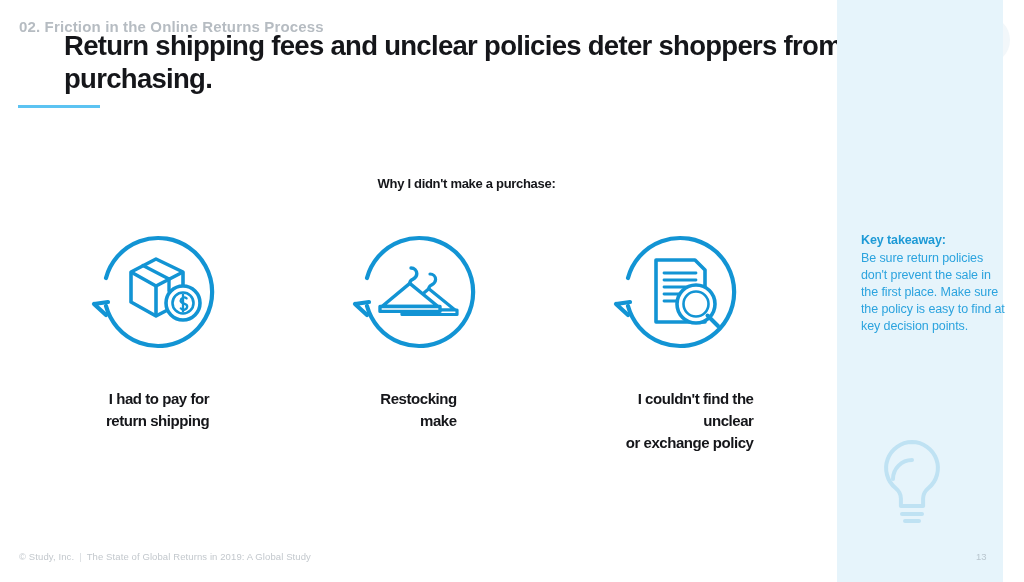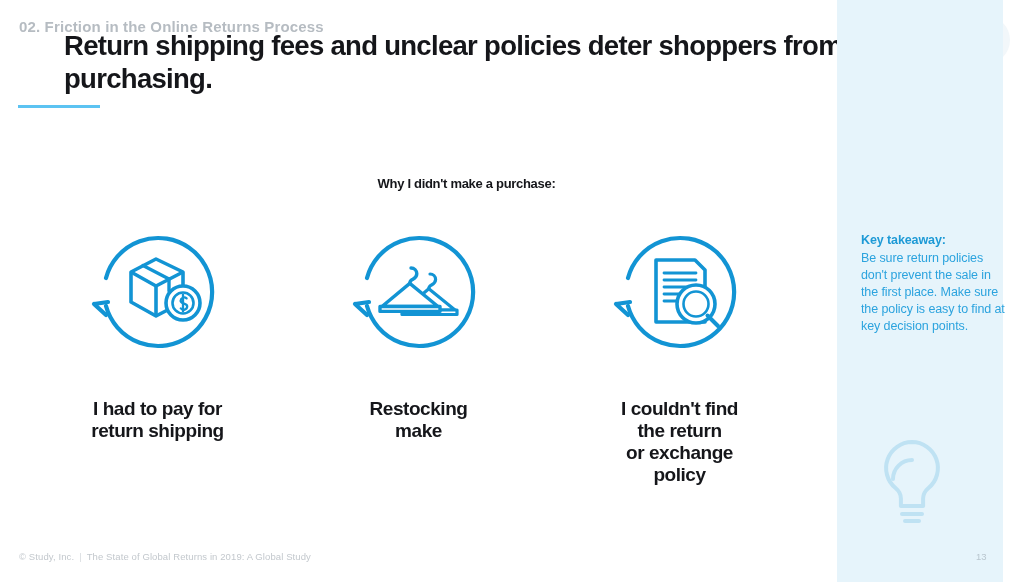--- a/index.html
+++ b/index.html
@@ -119,23 +119,23 @@
     width: 148px;
     display: flex;
     flex-direction: column;
     align-items: center;
   }
   .card-icon {
     width: 148px;
     height: 148px;
   }
   .card-label {
-    margin-top: 32px;
-    text-align: center;
-    font-size: 19px;
+    margin-top: 22px;
+    text-align: right;
+    font-size: 15px;
     font-weight: bold;
     color: #15161a;
     line-height: 22px;
     letter-spacing: -0.45px;
     white-space: pre-line;
   }
 
   
   .footer {
     position: absolute;
@@ -233,21 +233,21 @@
 
           <path d="M50 42 L89 42 L99 52 L99 104 L50 104 Z" fill="#ffffff" stroke="#1294d4" stroke-width="3.6" stroke-linejoin="round"></path>
 
           <path d="M58 55 L90 55 M58 62 L90 62 M58 69 L82 69 M58 76 L90 76 M58 83 L76 83" fill="none" stroke="#1294d4" stroke-width="2.8" stroke-linecap="round"></path>
 
           <circle cx="90" cy="86" r="19" fill="#ffffff" stroke="#1294d4" stroke-width="3.6"></circle>
           <circle cx="90" cy="86" r="12.5" fill="none" stroke="#1294d4" stroke-width="2.6"></circle>
           <path d="M101.5 97.5 L112 108" fill="none" stroke="#1294d4" stroke-width="4" stroke-linecap="round"></path>
         </svg>
       </div>
-      <div class="card-label">I couldn't find the return
+      <div class="card-label">I couldn't find the unclear
 or exchange policy</div>
     </div>
 
   </div>
 
   <div class="sidebar">
     <div class="sidebar-inner">
       <div class="key-takeaway-title">Key takeaway:</div>
       <div class="key-takeaway-body">Be sure return policies don't prevent the sale in the first place. Make sure the policy is easy to find at key decision points.</div>
     </div>

